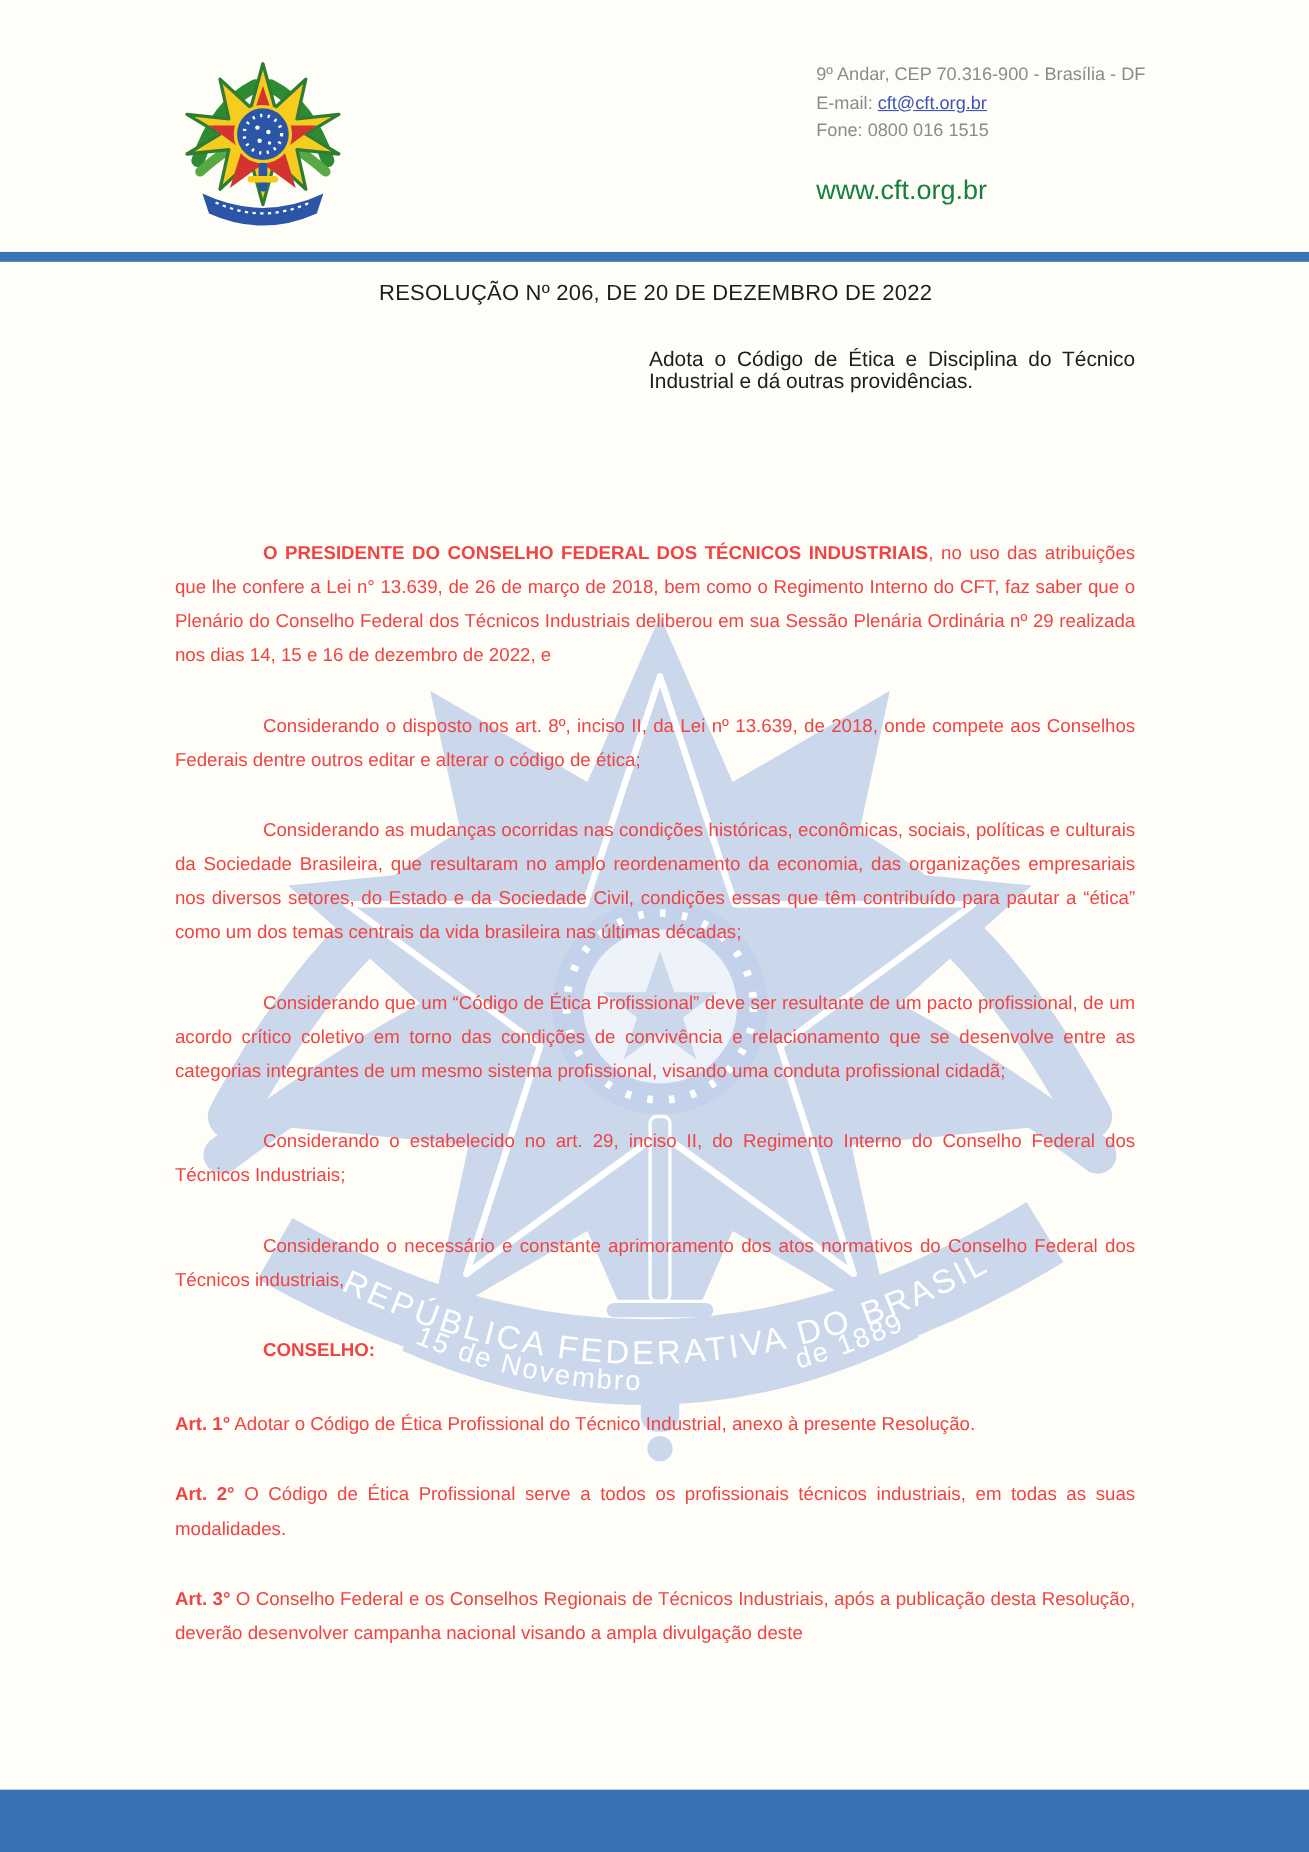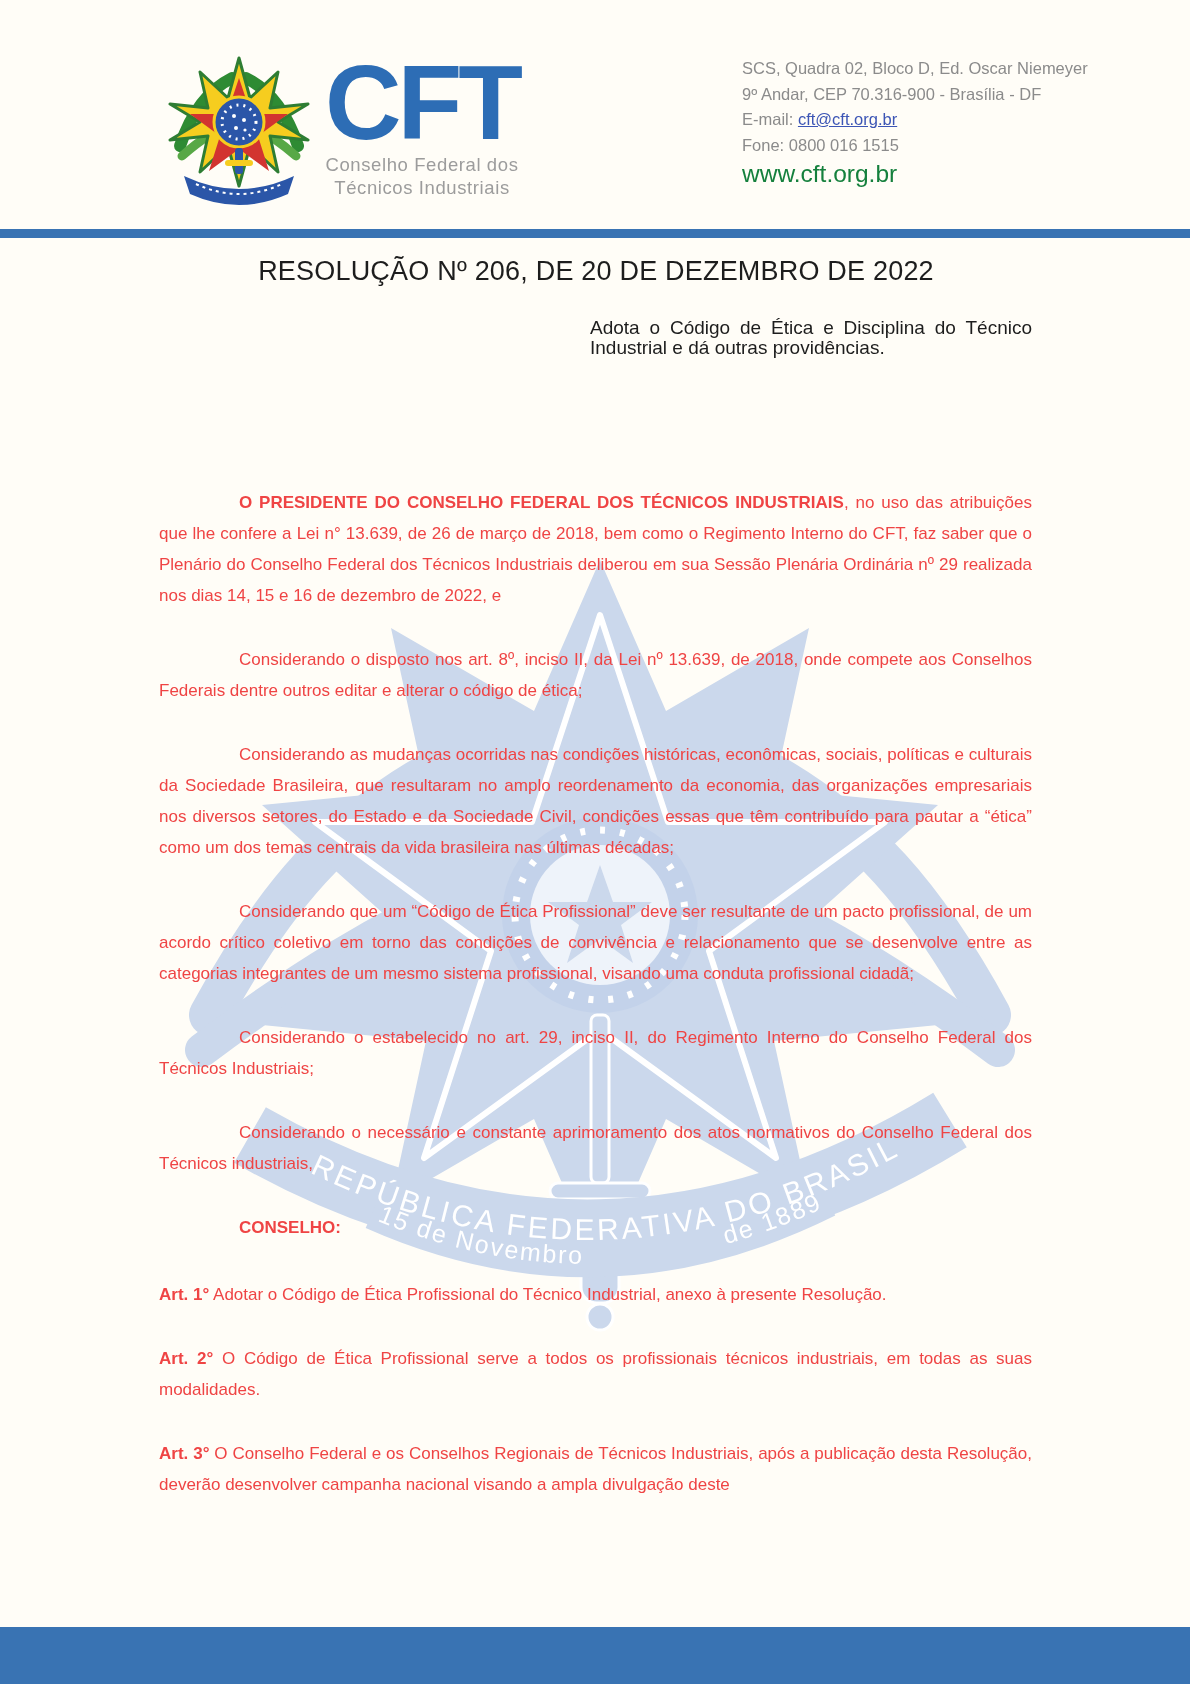--- a/index.html
+++ b/index.html
@@ -23,21 +23,21 @@
   .contact{ position:absolute; left:742px; top:56px; width:370px;
             color:#8b8b8b; font-size:16.5px; line-height:25.5px; }
   .contact .email-link{ color:#3c55b5; text-decoration:underline; cursor:pointer; }
   .website{ position:absolute; left:742px; top:160px; font-size:24.5px; color:#15803d; }
   .top-bar{ position:absolute; left:0; top:229px; width:1190px; height:9px; background:#3973b3; }
   
   .watermark{ position:absolute; left:150px; top:545px; width:900px; height:820px; }
   
   .title{
     position:absolute; left:160px; top:256px; width:872px;
-    text-align:center; font-size:27px; color:#1d1d1d; letter-spacing:0.2px;
+    text-align:center; font-size:20px; color:#1d1d1d; letter-spacing:0.2px;
   }
   .summary{
     position:absolute; left:590px; top:318px; width:442px;
     font-size:19px; line-height:20px; color:#1d1d1d; text-align:justify;
   }
   .body-col{
     position:absolute; left:159px; top:487px; width:873px;
     font-size:17px; line-height:31px; color:#ef4444; text-align:justify;
   }
   .body-col p{ margin-bottom:33px; }
@@ -110,28 +110,22 @@
     <circle cx="70" cy="72" r="2" fill="#ffffff"></circle>
     <circle cx="79" cy="74" r="1.6" fill="#ffffff"></circle>
 
     <rect x="69" y="92" width="8" height="26" rx="3" fill="#2b56a8"></rect>
     <rect x="59" y="104" width="28" height="6" rx="3" fill="#f6cd1f"></rect>
 
     <path d="M 18 120 Q 73 146 128 120 L 122 138 Q 73 160 24 138 Z" fill="#2b56a8"></path>
     <path d="M 30 128 Q 73 148 116 128" fill="none" stroke="#ffffff" stroke-width="2" stroke-dasharray="3 4"></path>
   </svg>
 
-  <div class="cft-block">
-    <div class="cft-acronym">CFT</div>
-    <div class="cft-sub">Conselho Federal dos</div>
-    <div class="cft-sub">Técnicos Industriais</div>
-  </div>
 
   <div class="contact">
-    <div>SCS, Quadra 02, Bloco D, Ed. Oscar Niemeyer</div>
     <div>9º Andar, CEP 70.316-900 - Brasília - DF</div>
     <div><span>E-mail: </span><a class="email-link">cft@cft.org.br</a></div>
     <div>Fone: 0800 016 1515</div>
   </div>
   <a class="website">www.cft.org.br</a>
 
   <div class="top-bar"></div>
 
   <div class="title">RESOLUÇÃO Nº 206, DE 20 DE DEZEMBRO DE 2022</div>
 

